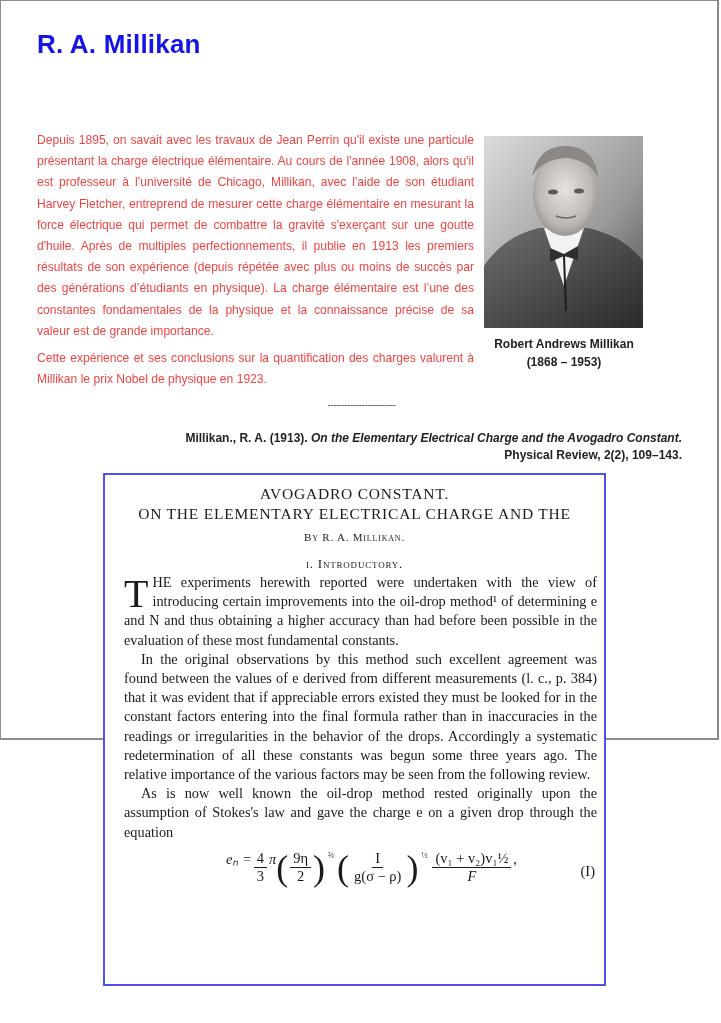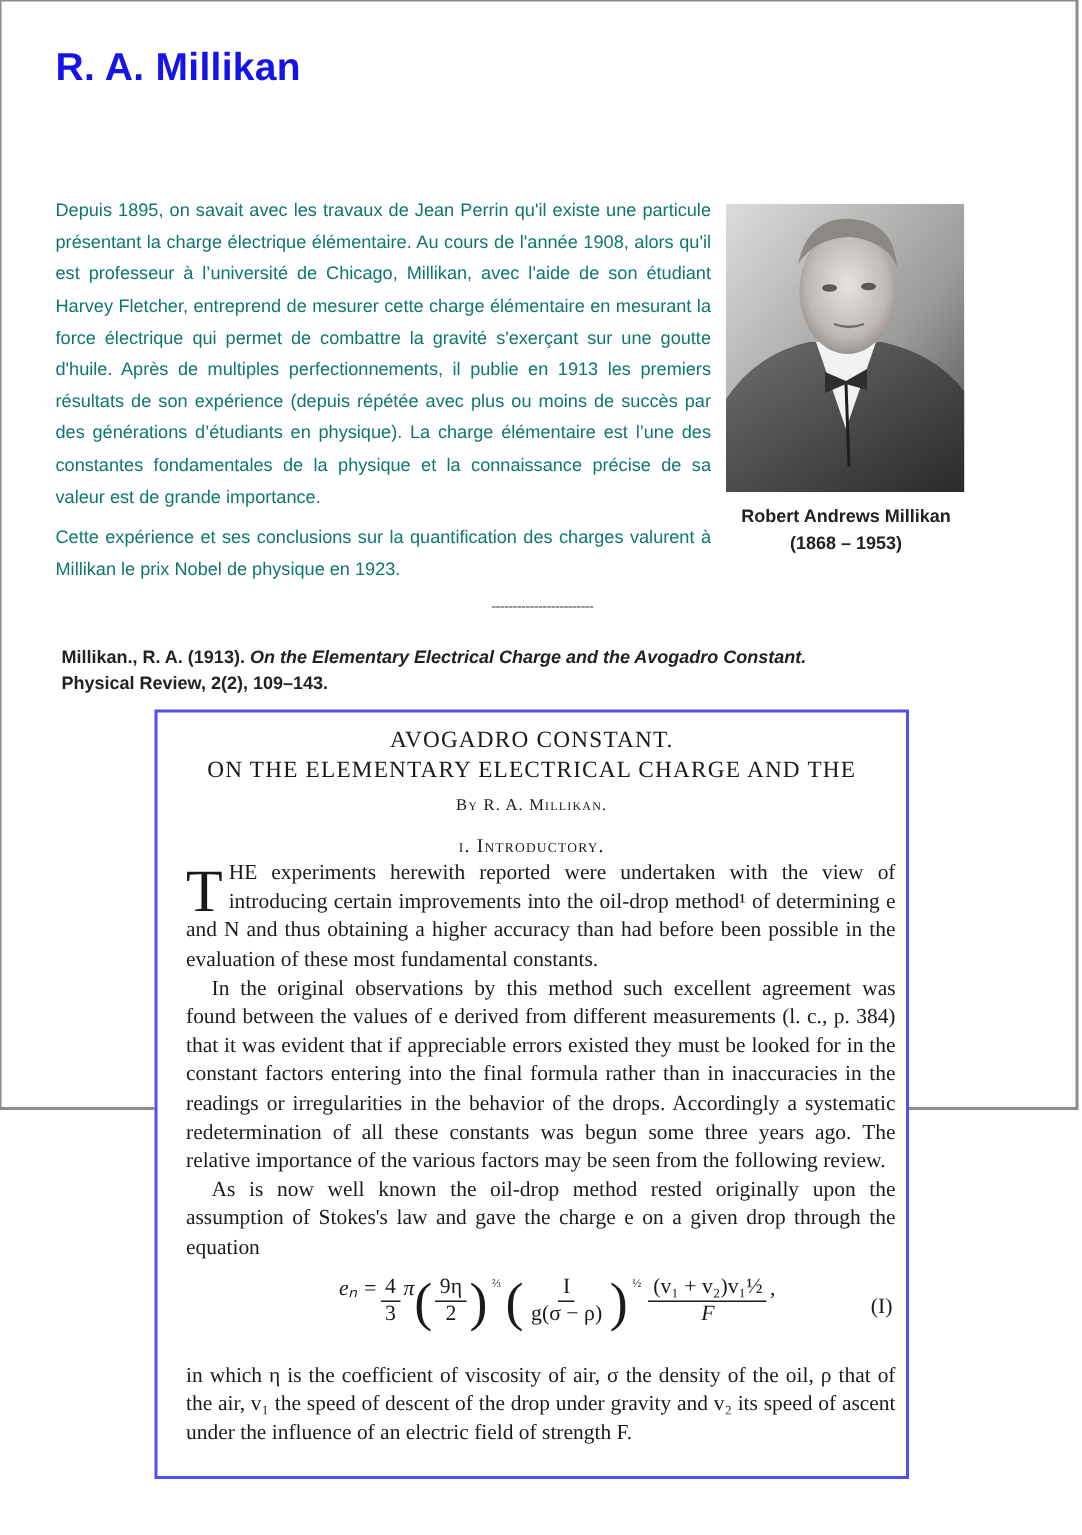--- a/index.html
+++ b/index.html
@@ -15,39 +15,39 @@
     color: #1414e6; letter-spacing: 0.2px;
   }
   .wiki-link {
     position: absolute; left: 36px; top: 103px;
     font-family: "Liberation Sans", sans-serif; font-size: 11.5px;
     color: #1a1aee; text-decoration: underline;
   }
   .intro {
     position: absolute; left: 36px; top: 129px; width: 437px;
     font-family: "Liberation Sans", sans-serif; font-size: 12.1px; line-height: 21.2px;
-    color: #0f766e; text-align: justify; margin: 0;
+    color: #ef4444; text-align: justify; margin: 0;
   }
   .intro p { margin: 0 0 6px 0; }
   .portrait {
     position: absolute; left: 483px; top: 135px; width: 159px; height: 192px;
     overflow: hidden;
   }
   .portrait svg { display: block; }
   .caption {
     position: absolute; left: 478px; top: 334px; width: 170px; text-align: center;
     font-family: "Liberation Sans", sans-serif; font-weight: bold; font-size: 12px;
     line-height: 18px; color: #222;
   }
   .separator {
     position: absolute; left: 0; top: 398px; width: 721px; text-align: center;
     font-family: "Liberation Sans", sans-serif; font-size: 10px; color: #555; letter-spacing: -0.5px;
   }
   .citation {
-    position: absolute; left: 40px; top: 429px; width: 641px; text-align: left;
+    position: absolute; left: 40px; top: 429px; width: 641px; text-align: right;
     font-family: "Liberation Sans", sans-serif; font-weight: bold; font-size: 12px;
     line-height: 17px; color: #222;
   }
   .citation em { font-style: italic; }
   .paper-frame {
     position: absolute; left: 102px; top: 472px; width: 503px; height: 513px;
     border: 2px solid #5050f0; box-sizing: border-box; background: #fff;
     font-family: "Liberation Serif", serif; color: #1a1a1a;
   }
   .paper-title {
@@ -181,17 +181,16 @@
           <span class="sup">½</span>
           <span class="frac">
             <span class="num">(v₁ + v₂)v₁½</span>
             <i class="den">F</i>
           </span>
           <span>,</span>
         </div>
         <span class="eq-num">(I)</span>
       </div>
 
-      <p>in which η is the coefficient of viscosity of air, σ the density of the oil, ρ that of the air, v₁ the speed of descent of the drop under gravity and v₂ its speed of ascent under the influence of an electric field of strength F.</p>
     </div>
   </div>
 
 </div>
 
 </body></html>

